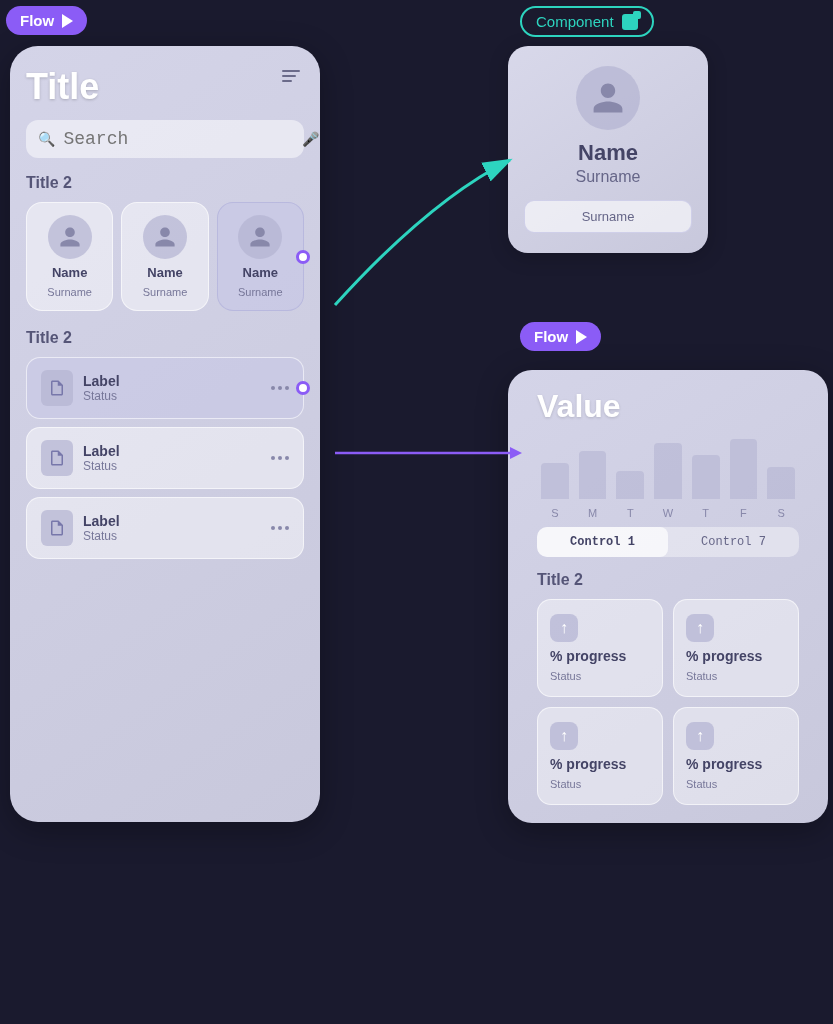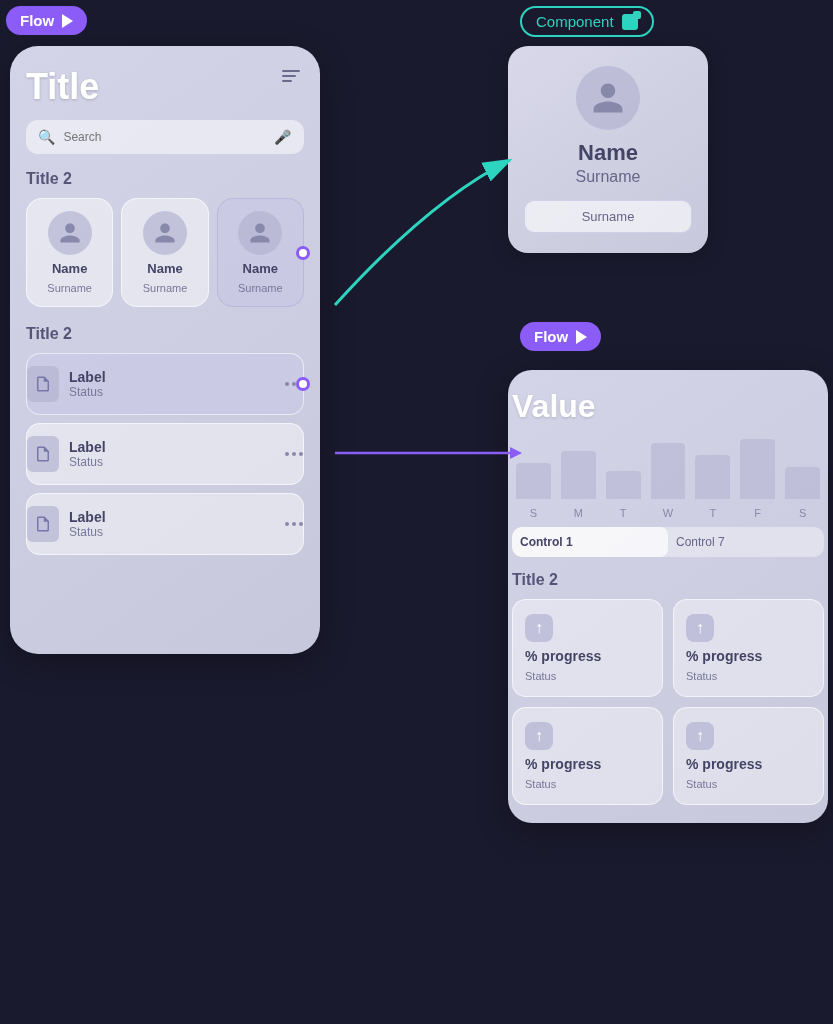--- a/index.html
+++ b/index.html
@@ -70,21 +70,21 @@
       background: #2dd4bf;
       border-radius: 2px;
     }
 
     
     .left-card {
       position: absolute;
       top: 46px;
       left: 10px;
       width: 310px;
-      height: 608px;
+      height: 776px;
       background: linear-gradient(145deg, #d4d4e8, #c8c8dc);
       border-radius: 28px;
       padding: 20px 16px;
       box-shadow: 0 8px 32px rgba(0,0,0,0.3);
     }
 
     .card-title {
       font-size: 36px;
       font-weight: 800;
       color: white;
@@ -121,23 +121,24 @@
       margin-bottom: 16px;
     }
     .search-bar .search-ic {
       color: #8888aa;
       font-size: 14px;
     }
     .search-bar input {
       background: none;
       border: none;
       outline: none;
-      font-size: 12px;
+      font-size: 18px;
       color: #8888aa;
       flex: 1;
+      font-family: Liberation Mono, monospace;
     }
     .mic-icon {
       color: #8888aa;
       font-size: 14px;
     }
 
     .section-title {
       font-size: 16px;
       font-weight: 600;
       color: #555577;
@@ -209,21 +210,21 @@
     }
 
     
     .list-section {
       margin-top: 4px;
     }
 
     .list-item {
       background: rgba(255,255,255,0.45);
       border-radius: 14px;
-      padding: 12px 0;
+      padding: 12px 14px;
       display: flex;
       align-items: center;
       gap: 10px;
       margin-bottom: 8px;
       border: 1.5px solid rgba(255,255,255,0.6);
       position: relative;
     }
     .list-item.first {
       background: rgba(200,200,230,0.6);
     }
@@ -362,21 +363,21 @@
     }
 
     
     .right-card {
       position: absolute;
       top: 370px;
       left: 508px;
       width: 320px;
       background: linear-gradient(145deg, #d4d4e8, #c8c8dc);
       border-radius: 24px;
-      padding: 18px 4px;
+      padding: 18px 29px;
       box-shadow: 0 8px 32px rgba(0,0,0,0.3);
     }
 
     .value-title {
       font-size: 32px;
       font-weight: 800;
       color: white;
       margin-bottom: 14px;
       text-shadow: 0 1px 3px rgba(0,0,0,0.15);
     }
@@ -414,23 +415,25 @@
     .tabs-control {
       background: rgba(255,255,255,0.4);
       border-radius: 10px;
       display: flex;
       margin-bottom: 14px;
       overflow: hidden;
     }
     .tab-item {
       flex: 1;
       padding: 8px;
+      text-align: center;
       font-size: 12px;
       color: #666688;
       cursor: pointer;
+      font-family: Liberation Mono, monospace;
     }
     .tab-item.active {
       background: rgba(255,255,255,0.7);
       border-radius: 8px;
       color: #444466;
       font-weight: 600;
     }
 
     
     .progress-grid {

